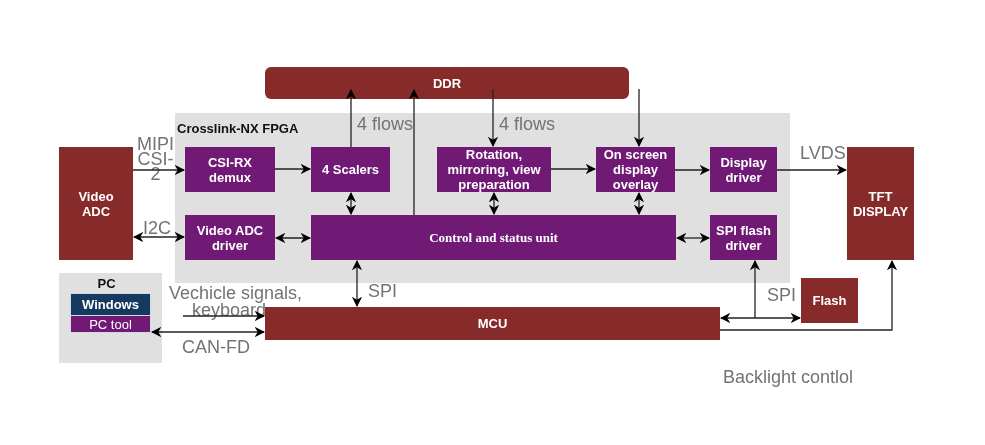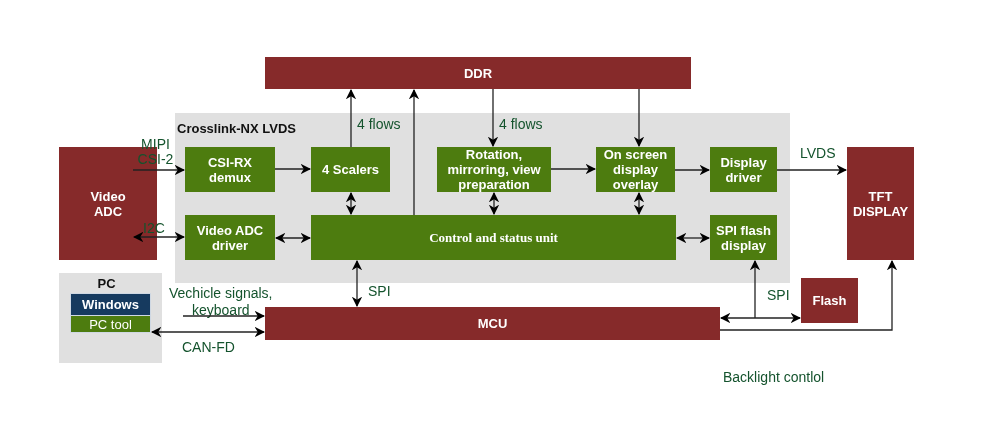--- a/index.html
+++ b/index.html
@@ -2,39 +2,39 @@
 <html><head>
 <meta charset="utf-8">
 <style>
   html, body { margin:0; padding:0; background:#ffffff; }
   body { width:985px; height:445px; position:relative; overflow:hidden;
          font-family:"Liberation Sans", sans-serif; }
   .box { position:absolute; display:flex; align-items:center; justify-content:center;
          text-align:center; color:#ffffff; font-weight:bold; font-size:13px; line-height:15px;
          box-sizing:border-box; }
   .red { background:#862a2a; }
-  .blue { background:#4d7c0f; }
+  .blue { background:#701a75; }
   .navy { background:#163a5f; }
   .grey { background:#e0e0e0; position:absolute; }
-  .lbl { position:absolute; font-size:14px; color:#14532d; line-height:15px; white-space:nowrap; }
+  .lbl { position:absolute; font-size:18px; color:#737373; line-height:15px; white-space:nowrap; }
   .title { position:absolute; font-size:13px; font-weight:bold; color:#111; white-space:nowrap; }
   svg.wires { position:absolute; left:0; top:0; }
   .pre { white-space:pre-line; }
 </style>
 </head>
 <body>
 
 <div class="grey" style="left:175px;top:113px;width:615px;height:170px;"></div>
-<div class="title" style="left:177px;top:121px;">Crosslink-NX LVDS</div>
+<div class="title" style="left:177px;top:121px;">Crosslink-NX FPGA</div>
 
 <div class="grey" style="left:59px;top:273px;width:103px;height:90px;"></div>
 <div class="title" style="left:59px;top:276px;width:95px;text-align:center;">PC</div>
 
-<div class="box red" style="left:265px;top:57px;width:426px;height:32px;">DDR</div>
-<div class="box red pre" style="left:59px;top:147px;width:98px;height:113px;">Video
+<div class="box red" style="left:265px;top:67px;width:364px;height:32px;border-radius:6px;">DDR</div>
+<div class="box red pre" style="left:59px;top:147px;width:74px;height:113px;">Video
 ADC</div>
 <div class="box red pre" style="left:847px;top:147px;width:67px;height:113px;">TFT
 DISPLAY</div>
 <div class="box red" style="left:265px;top:307px;width:455px;height:33px;text-align:right;">MCU</div>
 <div class="box red" style="left:801px;top:278px;width:57px;height:45px;">Flash</div>
 
 <div class="box blue pre" style="left:185px;top:147px;width:90px;height:45px;">CSI-RX
 demux</div>
 <div class="box blue" style="left:311px;top:147px;width:79px;height:45px;">4 Scalers</div>
 <div class="box blue pre" style="left:437px;top:147px;width:114px;height:45px;">Rotation,
@@ -42,21 +42,21 @@
 preparation</div>
 <div class="box blue pre" style="left:596px;top:147px;width:79px;height:45px;">On screen
 display
 overlay</div>
 <div class="box blue pre" style="left:710px;top:147px;width:67px;height:45px;">Display
 driver</div>
 <div class="box blue pre" style="left:185px;top:215px;width:90px;height:45px;">Video ADC
 driver</div>
 <div class="box blue" style="left:311px;top:215px;width:365px;height:45px;font-family:Liberation Serif, serif;">Control and status unit</div>
 <div class="box blue pre" style="left:710px;top:215px;width:67px;height:45px;">SPI flash
-display</div>
+driver</div>
 
 <div class="box navy" style="left:70px;top:293px;width:81px;height:23px;border:1px solid #cfd8e3;">Windows</div>
 <div class="box blue" style="left:70px;top:316px;width:81px;height:17px;font-weight:normal;border:1px solid #cfd8e3;border-top:none;">PC tool</div>
 
 <div class="lbl pre" style="left:133px;top:137px;width:45px;text-align:center;">MIPI
 CSI-2</div>
 <div class="lbl" style="left:143px;top:221px;">I2C</div>
 <div class="lbl" style="left:357px;top:117px;">4 flows</div>
 <div class="lbl" style="left:499px;top:117px;">4 flows</div>
 <div class="lbl" style="left:800px;top:146px;">LVDS</div>

